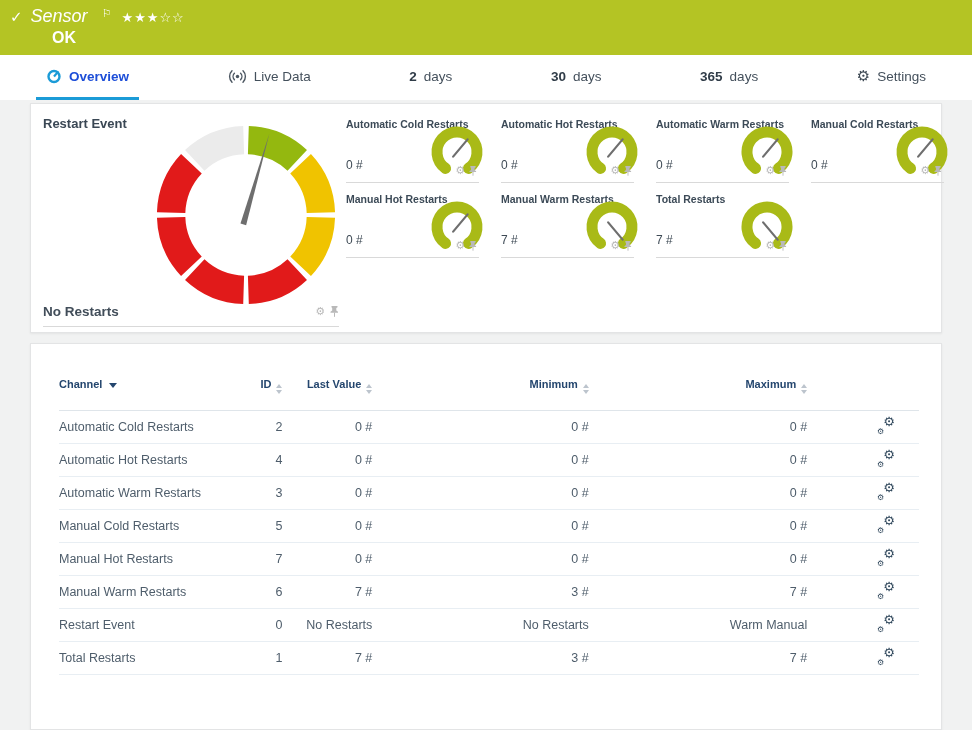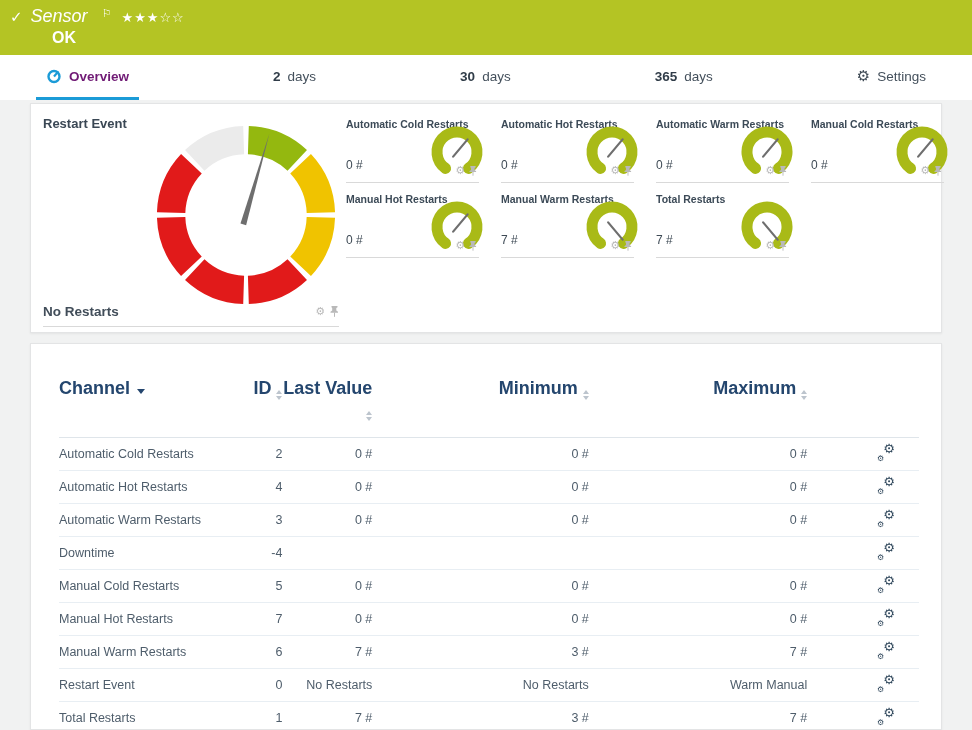--- a/index.html
+++ b/index.html
@@ -17,21 +17,21 @@
   .stars { font-family:"DejaVu Sans",sans-serif; font-size:13px; letter-spacing:1px; }
   .status-ok { position:absolute; left:52px; top:29px; font-size:16px; font-weight:bold; }
 
   
   .tabbar { position:absolute; left:0; top:55px; width:972px; height:45px; background:#fff;
             display:flex; justify-content:space-between; padding:0 36px; }
   .tab { display:flex; align-items:center; gap:7px; font-size:13.5px; color:#44505c;
          border-bottom:3px solid transparent; padding:0 10px; cursor:pointer; }
   .tab .strong { font-weight:bold; color:#303c48; }
   .tab.active { border-bottom-color:#1b9bd7; }
-  .tab.active .tab-label { font-weight:bold; color:#701a75; }
+  .tab.active .tab-label { font-weight:bold; color:#1d4ed8; }
   .tab-icon { display:inline-flex; align-items:center; }
   .gear-glyph { font-family:"DejaVu Sans",sans-serif; font-size:15px; color:#3f4a55; line-height:1; }
 
   
   .panel { position:absolute; background:#fff; border:1px solid #e3e4e5; box-shadow:0 1px 2px rgba(0,0,0,.06); }
   .panel-gauges { left:30px; top:103px; width:912px; height:230px; }
   .panel-table  { left:30px; top:343px; width:912px; height:387px; }
 
   
   .main-gauge-title { position:absolute; left:12px; top:12px; font-size:13px; font-weight:bold; color:#3a4754; }
@@ -47,21 +47,21 @@
                grid-template-columns:repeat(4,133px); grid-auto-rows:73px; column-gap:22px; row-gap:2px; }
   .mini-cell { position:relative; }
   .mini-title { position:absolute; left:0; top:6px; font-size:10.5px; font-weight:bold; color:#3c4a57; white-space:nowrap; }
   .mini-svg { position:absolute; left:84px; top:13px; }
   .mini-value { position:absolute; left:0; top:46px; font-size:12px; color:#3e4a55; }
   .mini-icons { position:absolute; right:2px; top:53px; display:flex; gap:4px; align-items:center; }
   .mini-underline { position:absolute; left:0; bottom:2px; width:133px; border-bottom:1px solid #d9d9d9; }
 
   
   .channel-table { position:absolute; left:28px; top:30px; width:860px; border-collapse:collapse; }
-  .channel-table th { font-size:18px; font-weight:bold; color:#24466e; text-align:right;
+  .channel-table th { font-size:11px; font-weight:bold; color:#24466e; text-align:right;
                       padding:4px 0 16px 0; vertical-align:top; }
   .channel-table th.c-channel { text-align:left; }
   .channel-table th.c-last { width:90px; }
   .channel-table thead tr { border-bottom:1px solid #dfe5ea; }
   .channel-table td { font-size:12.5px; color:#4e5d6b; text-align:right; height:33px; padding:0; }
   .channel-table tbody tr { border-bottom:1px solid #e8eef3; }
   .channel-table td.c-channel { text-align:left; }
   .c-channel { width:163px; }
   .c-id { width:61px; }
   .c-last { width:88px; }
@@ -96,20 +96,29 @@
   <div class="tab active">
     <span class="tab-icon">
       <svg width="16" height="16" viewBox="0 0 16 16">
           <circle cx="8" cy="8.5" r="5.5" fill="none" stroke="#1b9bd7" stroke-width="2.4"></circle>
           <line x1="8" y1="8.5" x2="12.4" y2="3.4" stroke="#1b9bd7" stroke-width="2.2"></line>
         </svg>
     </span>
     <span class="tab-label">Overview</span>
   </div>
   <div class="tab">
+    <span class="tab-icon">
+      <svg width="19" height="15" viewBox="0 0 19 15">
+          <circle cx="9.5" cy="7.5" r="1.7" fill="#4a5560"></circle>
+          <path d="M6.4 4.3a4.6 4.6 0 000 6.4M4 1.8a8 8 0 000 11.4M12.6 4.3a4.6 4.6 0 010 6.4M15 1.8a8 8 0 010 11.4" stroke="#4a5560" stroke-width="1.4" fill="none" stroke-linecap="round"></path>
+        </svg>
+    </span>
+    <span class="tab-label">Live Data</span>
+  </div>
+  <div class="tab">
     <span class="strong">2</span>
     <span class="tab-label">days</span>
   </div>
   <div class="tab">
     <span class="strong">30</span>
     <span class="tab-label">days</span>
   </div>
   <div class="tab">
     <span class="strong">365</span>
     <span class="tab-label">days</span>
@@ -305,28 +314,20 @@
       </tr>
       <tr>
         <td class="c-channel">Automatic Warm Restarts</td>
         <td class="c-id">3</td>
         <td class="c-last">0 #</td>
         <td class="c-min">0 #</td>
         <td class="c-max">0 #</td>
         <td class="c-edit"><span class="editgears"><span class="g1">⚙</span><span class="g2">⚙</span></span></td>
       </tr>
       <tr>
-        <td class="c-channel">Downtime</td>
-        <td class="c-id">-4</td>
-        <td class="c-last"></td>
-        <td class="c-min"></td>
-        <td class="c-max"></td>
-        <td class="c-edit"><span class="editgears"><span class="g1">⚙</span><span class="g2">⚙</span></span></td>
-      </tr>
-      <tr>
         <td class="c-channel">Manual Cold Restarts</td>
         <td class="c-id">5</td>
         <td class="c-last">0 #</td>
         <td class="c-min">0 #</td>
         <td class="c-max">0 #</td>
         <td class="c-edit"><span class="editgears"><span class="g1">⚙</span><span class="g2">⚙</span></span></td>
       </tr>
       <tr>
         <td class="c-channel">Manual Hot Restarts</td>
         <td class="c-id">7</td>

